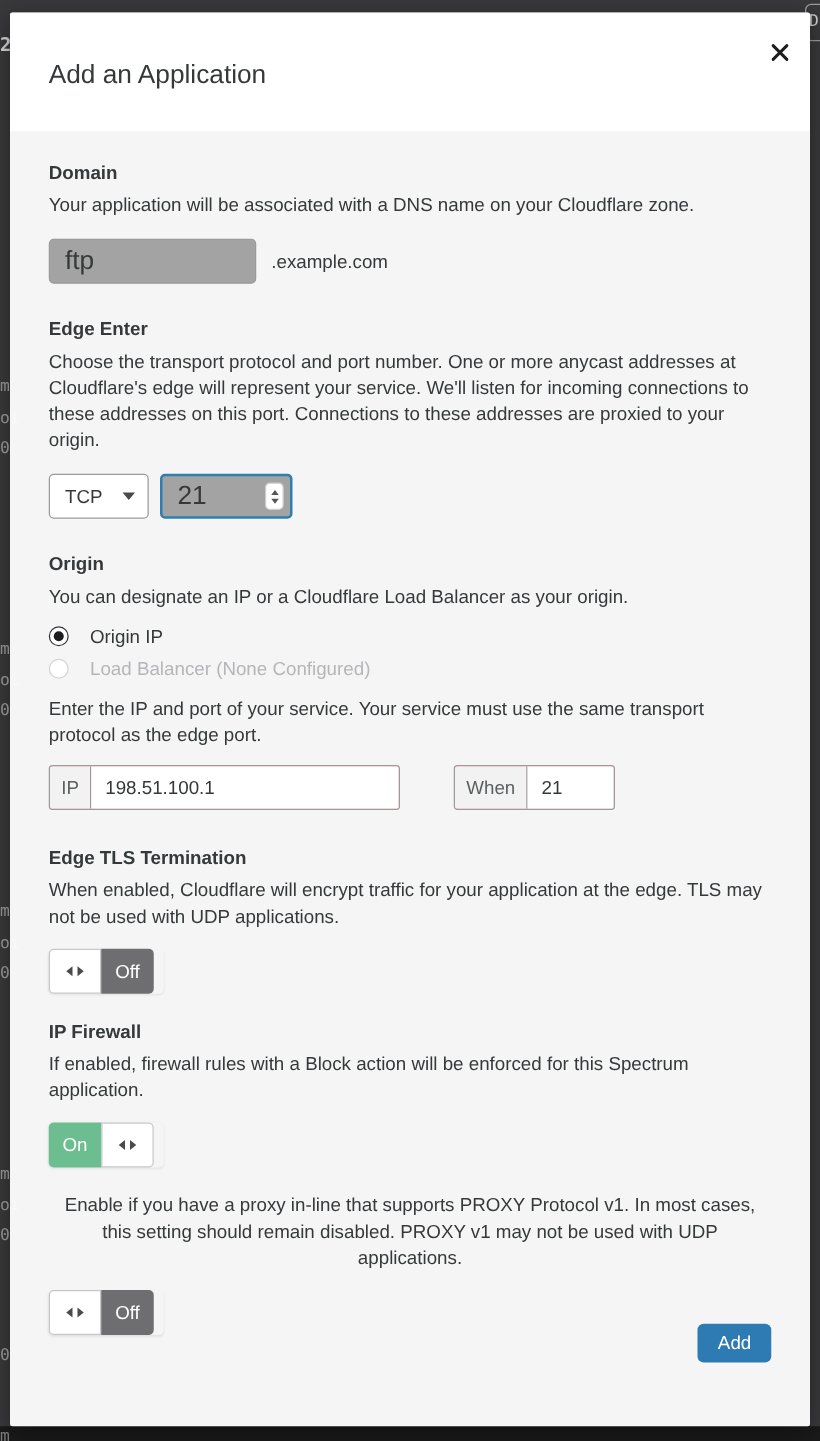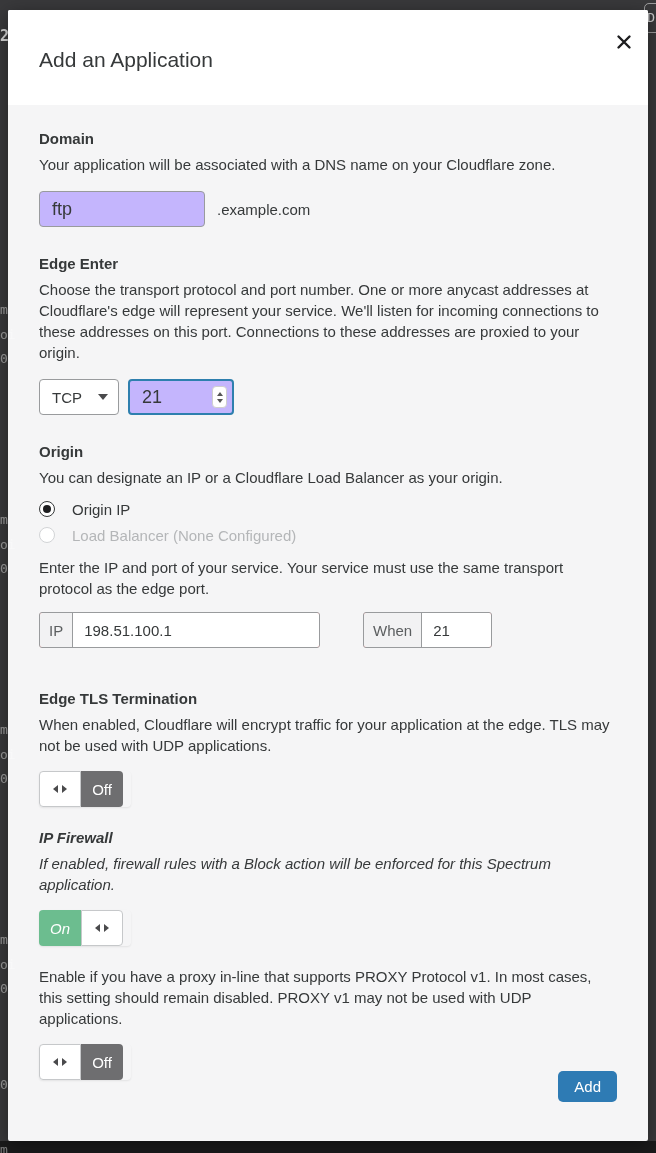--- a/index.html
+++ b/index.html
@@ -20,21 +20,21 @@
   .modal-title { font-size:21px; color:var(--text,#36393a); font-weight:400; }
   .close-btn { position:absolute; top:18px; right:10px; width:28px; height:28px; background:none; border:none; cursor:pointer; display:flex; align-items:center; justify-content:center; }
   .modal-body { padding:23px 31px 0; }
 
   .section { margin-bottom:26px; }
   .sec-heading { font-size:15px; font-weight:700; color:var(--text,#36393a); line-height:21px; margin-bottom:5px; }
   .sec-desc { font-size:15px; color:var(--text,#36393a); line-height:21px; max-width:580px; margin-bottom:16px; }
   .sec-desc.tight { margin-bottom:8px; }
 
   
-  .text-input { height:36px; border:1px solid var(--border-gray,#999b9d); border-radius:4px; background:#c4b5fd; font-family:"Liberation Sans",sans-serif; font-size:18px; color:var(--text,#36393a); padding:0 12px; outline:none; }
+  .text-input { height:36px; border:1px solid var(--border-gray,#999b9d); border-radius:4px; background:#a3a3a3; font-family:"Liberation Sans",sans-serif; font-size:21px; color:var(--text,#36393a); padding:0 12px; outline:none; }
   .row { display:flex; align-items:center; }
   .domain-input { width:166px; }
   .domain-suffix { margin-left:12px; font-size:15px; color:var(--text,#36393a); }
 
   
   .select-box { width:80px; height:36px; border:1px solid var(--border-gray,#999b9d); border-radius:4px; background:#fff; display:flex; align-items:center; justify-content:space-between; padding:0 10px 0 12px; cursor:pointer; }
   .select-box .sel-label { font-size:15px; color:var(--text,#36393a); }
   .chevron-down { width:0; height:0; border-left:5px solid transparent; border-right:5px solid transparent; border-top:6px solid #4a4a4c; }
 
   
@@ -118,21 +118,21 @@
           <div class="number-wrap">
             <input class="text-input number-input" value="21" style="">
             <span class="stepper">
               <span class="caret-up"></span>
               <span class="caret-down"></span>
             </span>
           </div>
         </div>
       </div>
 
-      <div class="section" style="margin-bottom:40px;">
+      <div class="section" style="margin-bottom:28px;">
         <div class="sec-heading">Origin</div>
         <div class="sec-desc tight">You can designate an IP or a Cloudflare Load Balancer as your origin.</div>
 
         <div class="radio-row">
           <span class="radio-circle">
               <span class="dot"></span>
             </span>
           <span class="radio-label">Origin IP</span>
         </div>
         <div class="radio-row">
@@ -159,34 +159,34 @@
         <div class="sec-desc" style="margin-bottom:0;">When enabled, Cloudflare will encrypt traffic for your application at the edge. TLS may not be used with UDP applications.</div>
         <div class="toggle">
           <span class="seg knob">
               <span class="tri-left"></span>
               <span class="tri-right"></span>
             </span>
           <span class="seg state-off">Off</span>
         </div>
       </div>
 
-      <div class="section" style="margin-bottom:20px;font-style:italic;">
+      <div class="section" style="margin-bottom:20px;">
         <div class="sec-heading">IP Firewall</div>
         <div class="sec-desc" style="margin-bottom:0;">If enabled, firewall rules with a Block action will be enforced for this Spectrum application.</div>
         <div class="toggle">
           <span class="seg state-on">On</span>
           <span class="seg knob">
               <span class="tri-left"></span>
               <span class="tri-right"></span>
             </span>
         </div>
       </div>
 
       <div class="section" style="margin-bottom:0;">
-        <div class="sec-desc" style="margin-bottom:0;">Enable if you have a proxy in-line that supports PROXY Protocol v1. In most cases, this setting should remain disabled. PROXY v1 may not be used with UDP applications.</div>
+        <div class="sec-desc" style="margin-bottom:0;text-align:center;">Enable if you have a proxy in-line that supports PROXY Protocol v1. In most cases, this setting should remain disabled. PROXY v1 may not be used with UDP applications.</div>
         <div class="toggle">
           <span class="seg knob">
               <span class="tri-left"></span>
               <span class="tri-right"></span>
             </span>
           <span class="seg state-off">Off</span>
         </div>
       </div>
 
     </div>

